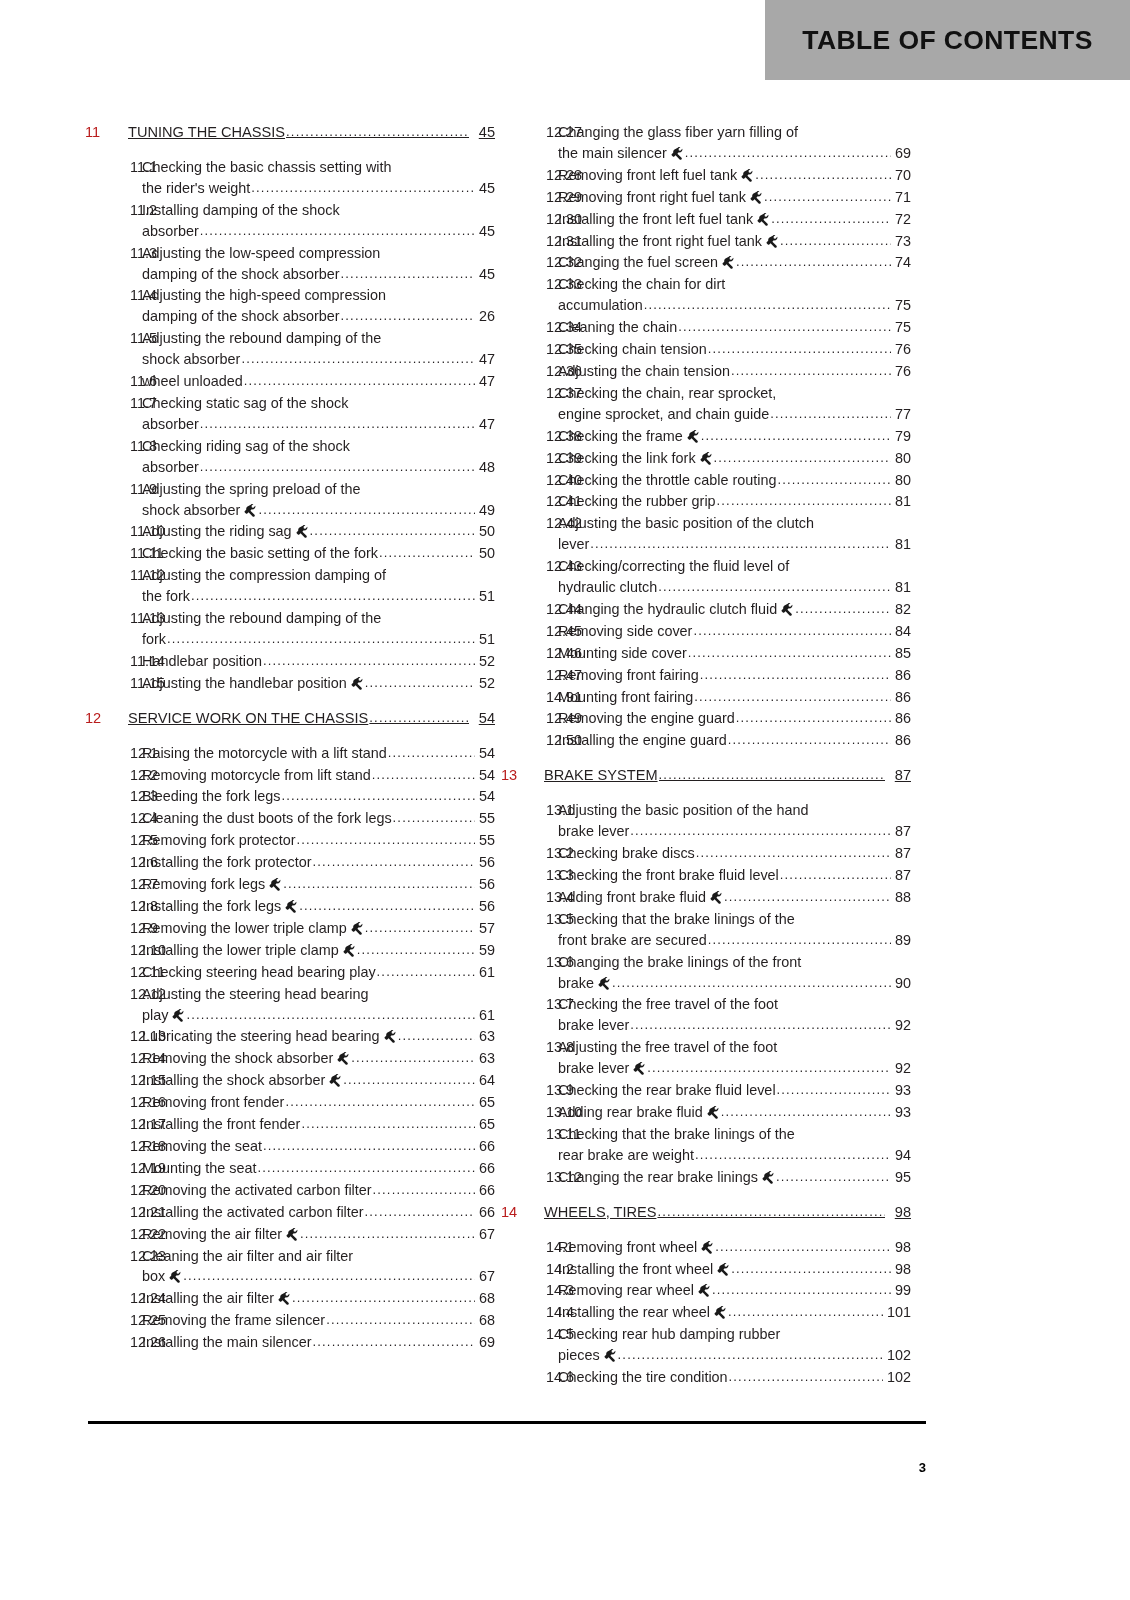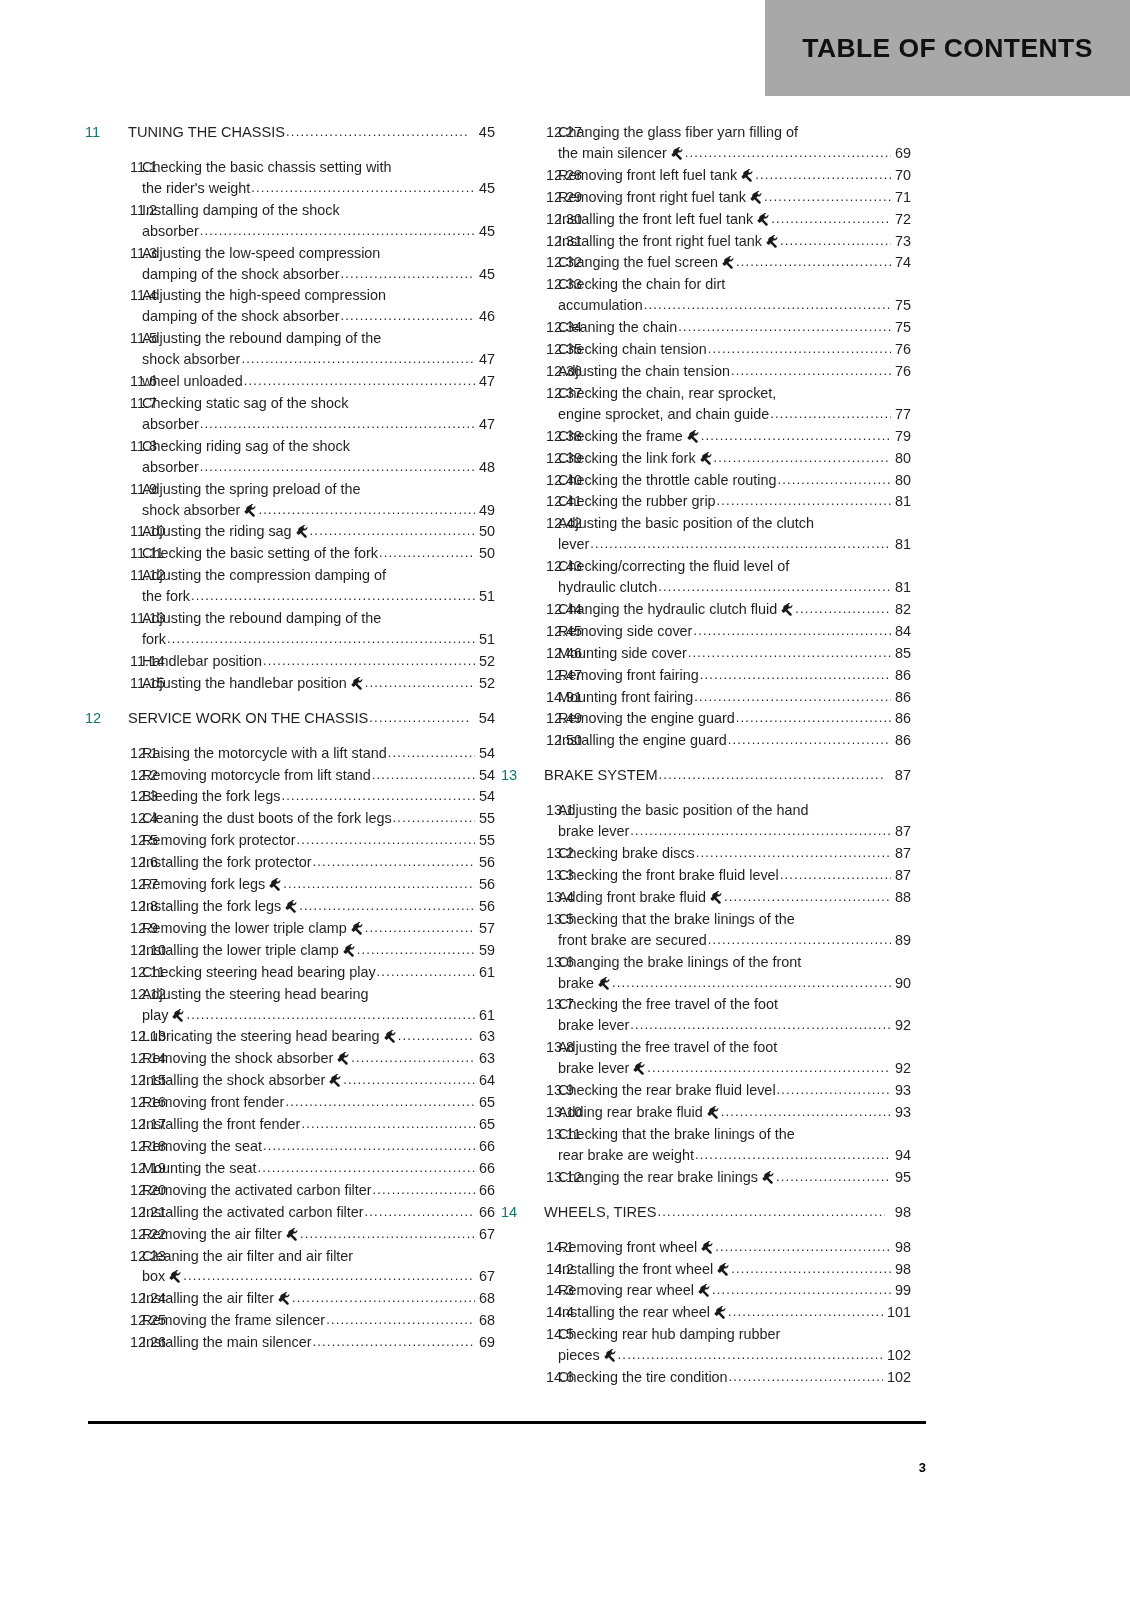--- a/index.html
+++ b/index.html
@@ -15,21 +15,21 @@
     color: #231f20;
     overflow: hidden;
   }
 
   
   .header-banner {
     position: absolute;
     top: 0;
     left: 765px;
     width: 365px;
-    height: 96px;
+    height: 80px;
     background: #a8a8a8;
     display: flex;
     align-items: center;
     justify-content: center;
   }
   .header-banner .banner-title {
     font-size: 26.5px;
     font-weight: bold;
     letter-spacing: 0.4px;
     color: #111111;
@@ -57,27 +57,28 @@
     display: flex;
     align-items: baseline;
     font-size: 14.6px;
     line-height: 21px;
     margin-top: 0;
   }
   .chapter-row .num {
     width: 43px;
     flex: 0 0 43px;
     text-align: left;
-    color: #0f766e;
+    color: #b91c1c;
   }
   .chapter-row .body {
     flex: 1 1 auto;
     min-width: 0;
     display: flex;
     align-items: flex-start;
+    text-decoration: underline;
   }
   .chapter-row .title-txt {
     white-space: nowrap;
   }
   .chapter-row .leader {
     flex: 1 1 auto;
     min-width: 6px;
     overflow: hidden;
     white-space: nowrap;
     color: #231f20;
@@ -242,21 +243,21 @@
       <div class="section-row">
         <span class="num">11.4</span>
         <span class="body">
           <span class="lines">
             <span class="line nolead">
               <span class="txt">Adjusting the high-speed compression</span>
             </span>
             <span class="line">
               <span class="txt">damping of the shock absorber</span>
               <span class="leader">................................................................................</span>
-              <span class="pg">46</span>
+              <span class="pg">26</span>
             </span>
           </span>
         </span>
       </div>
       <div class="section-row">
         <span class="num">11.5</span>
         <span class="body">
           <span class="lines">
             <span class="line nolead">
               <span class="txt">Adjusting the rebound damping of the</span>

